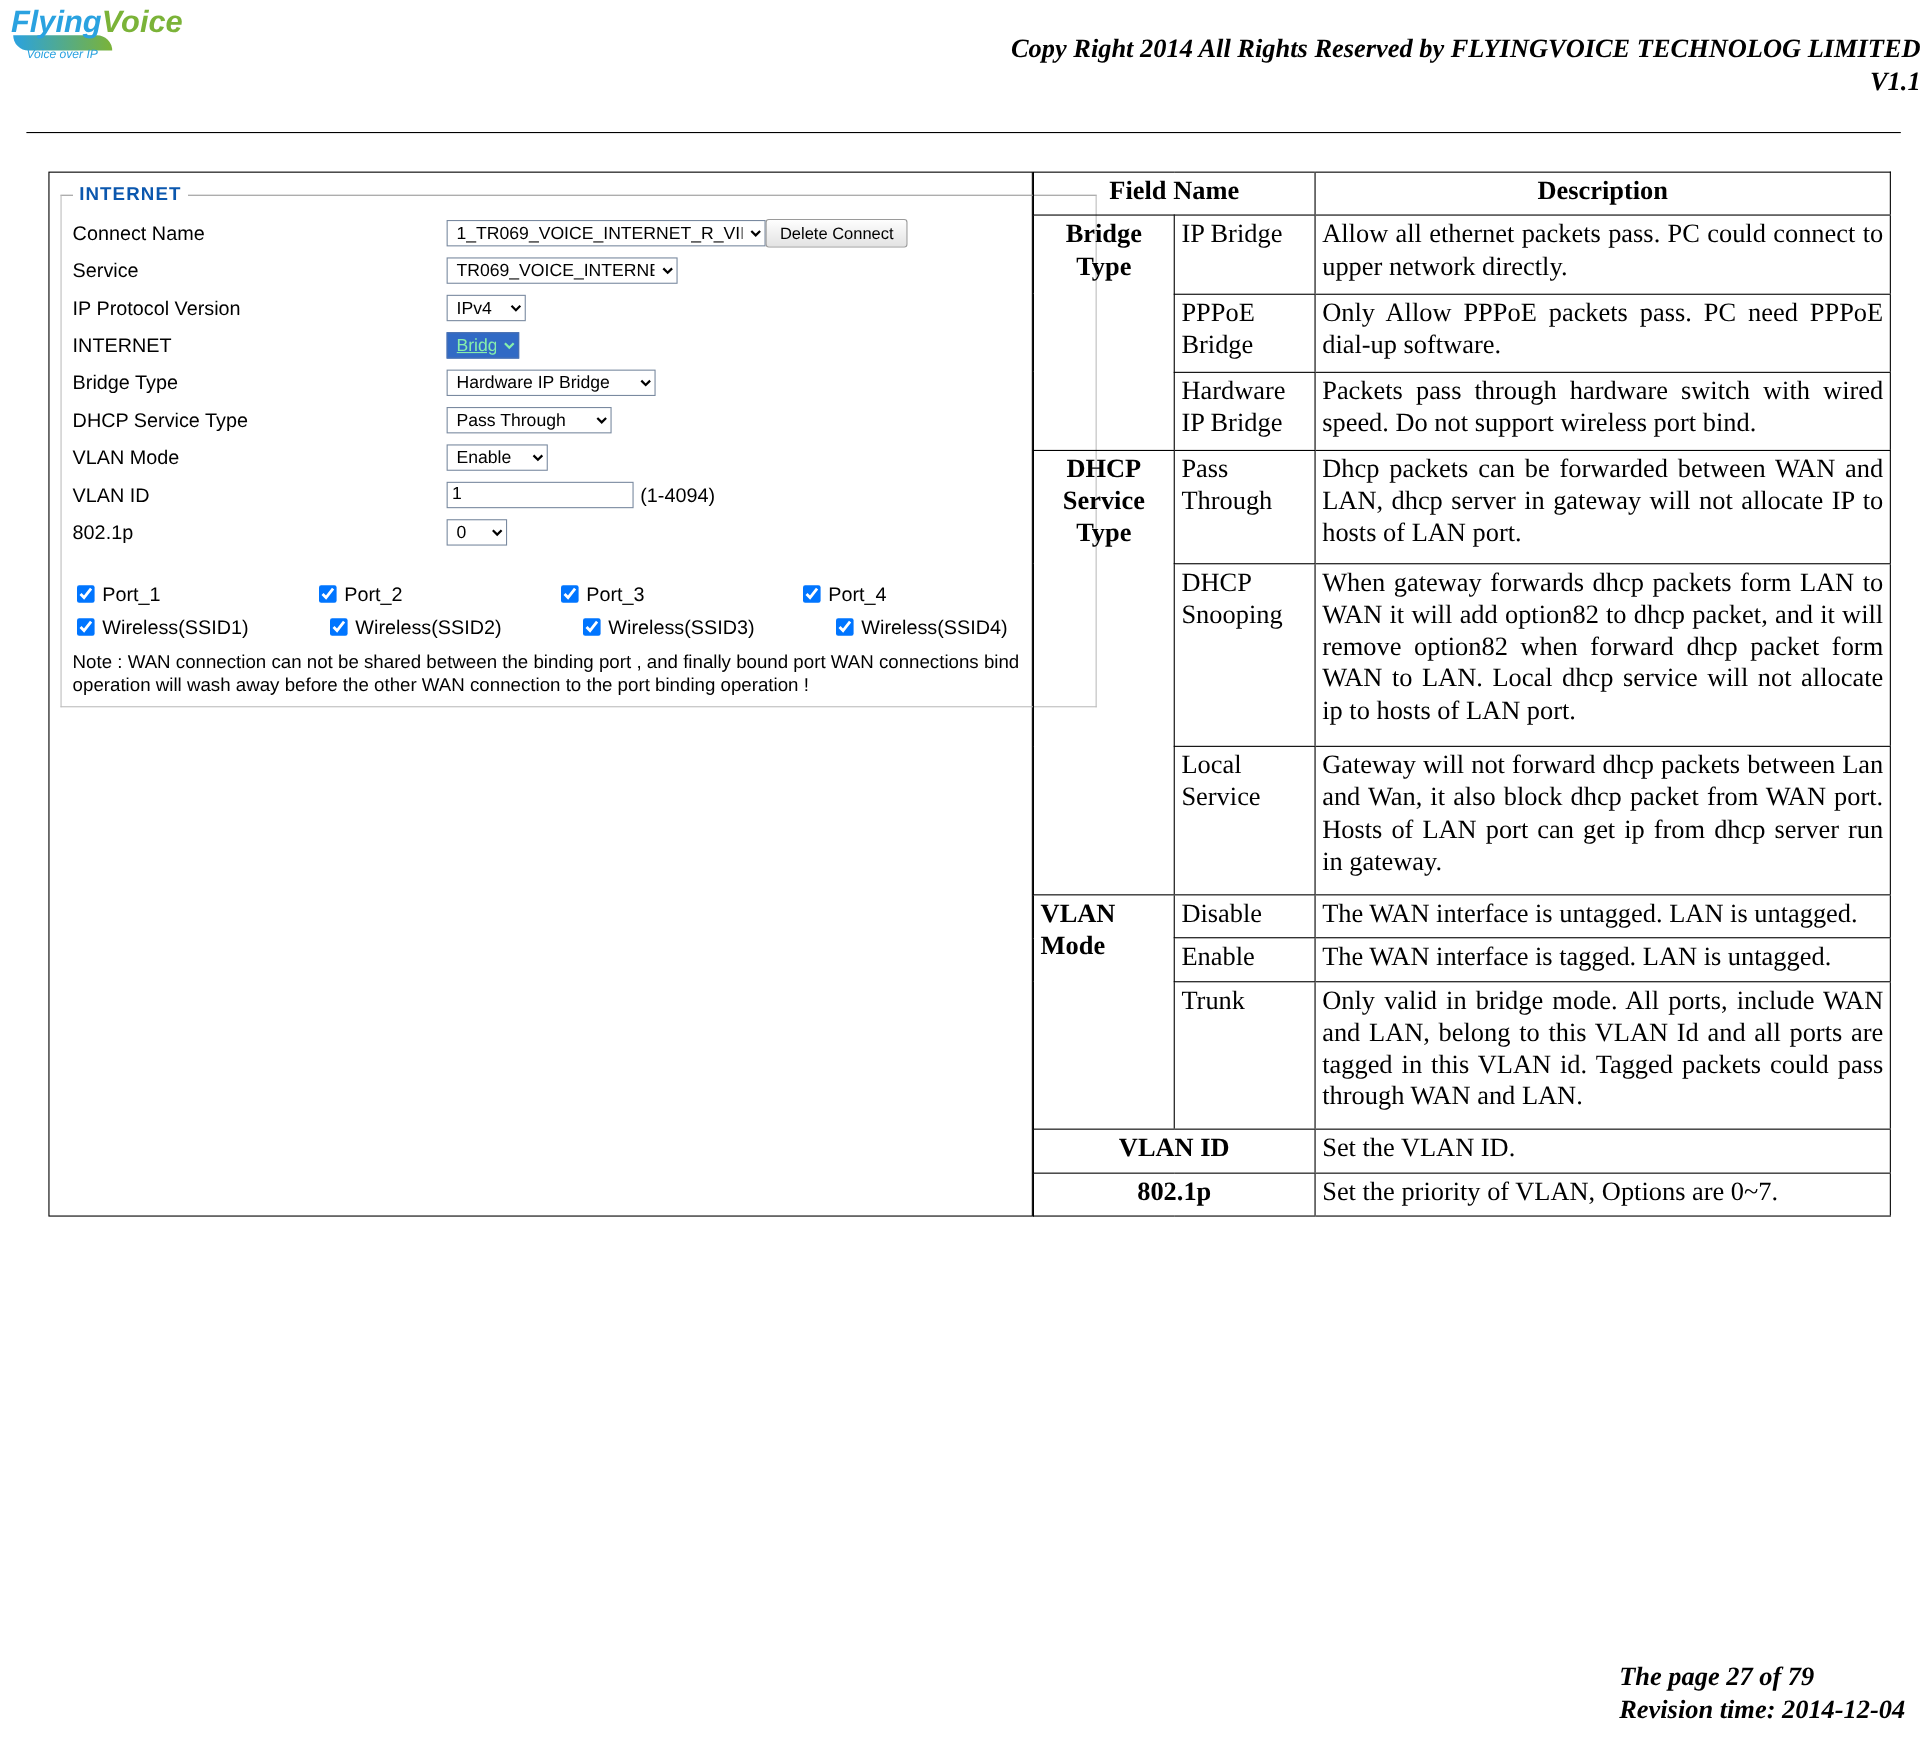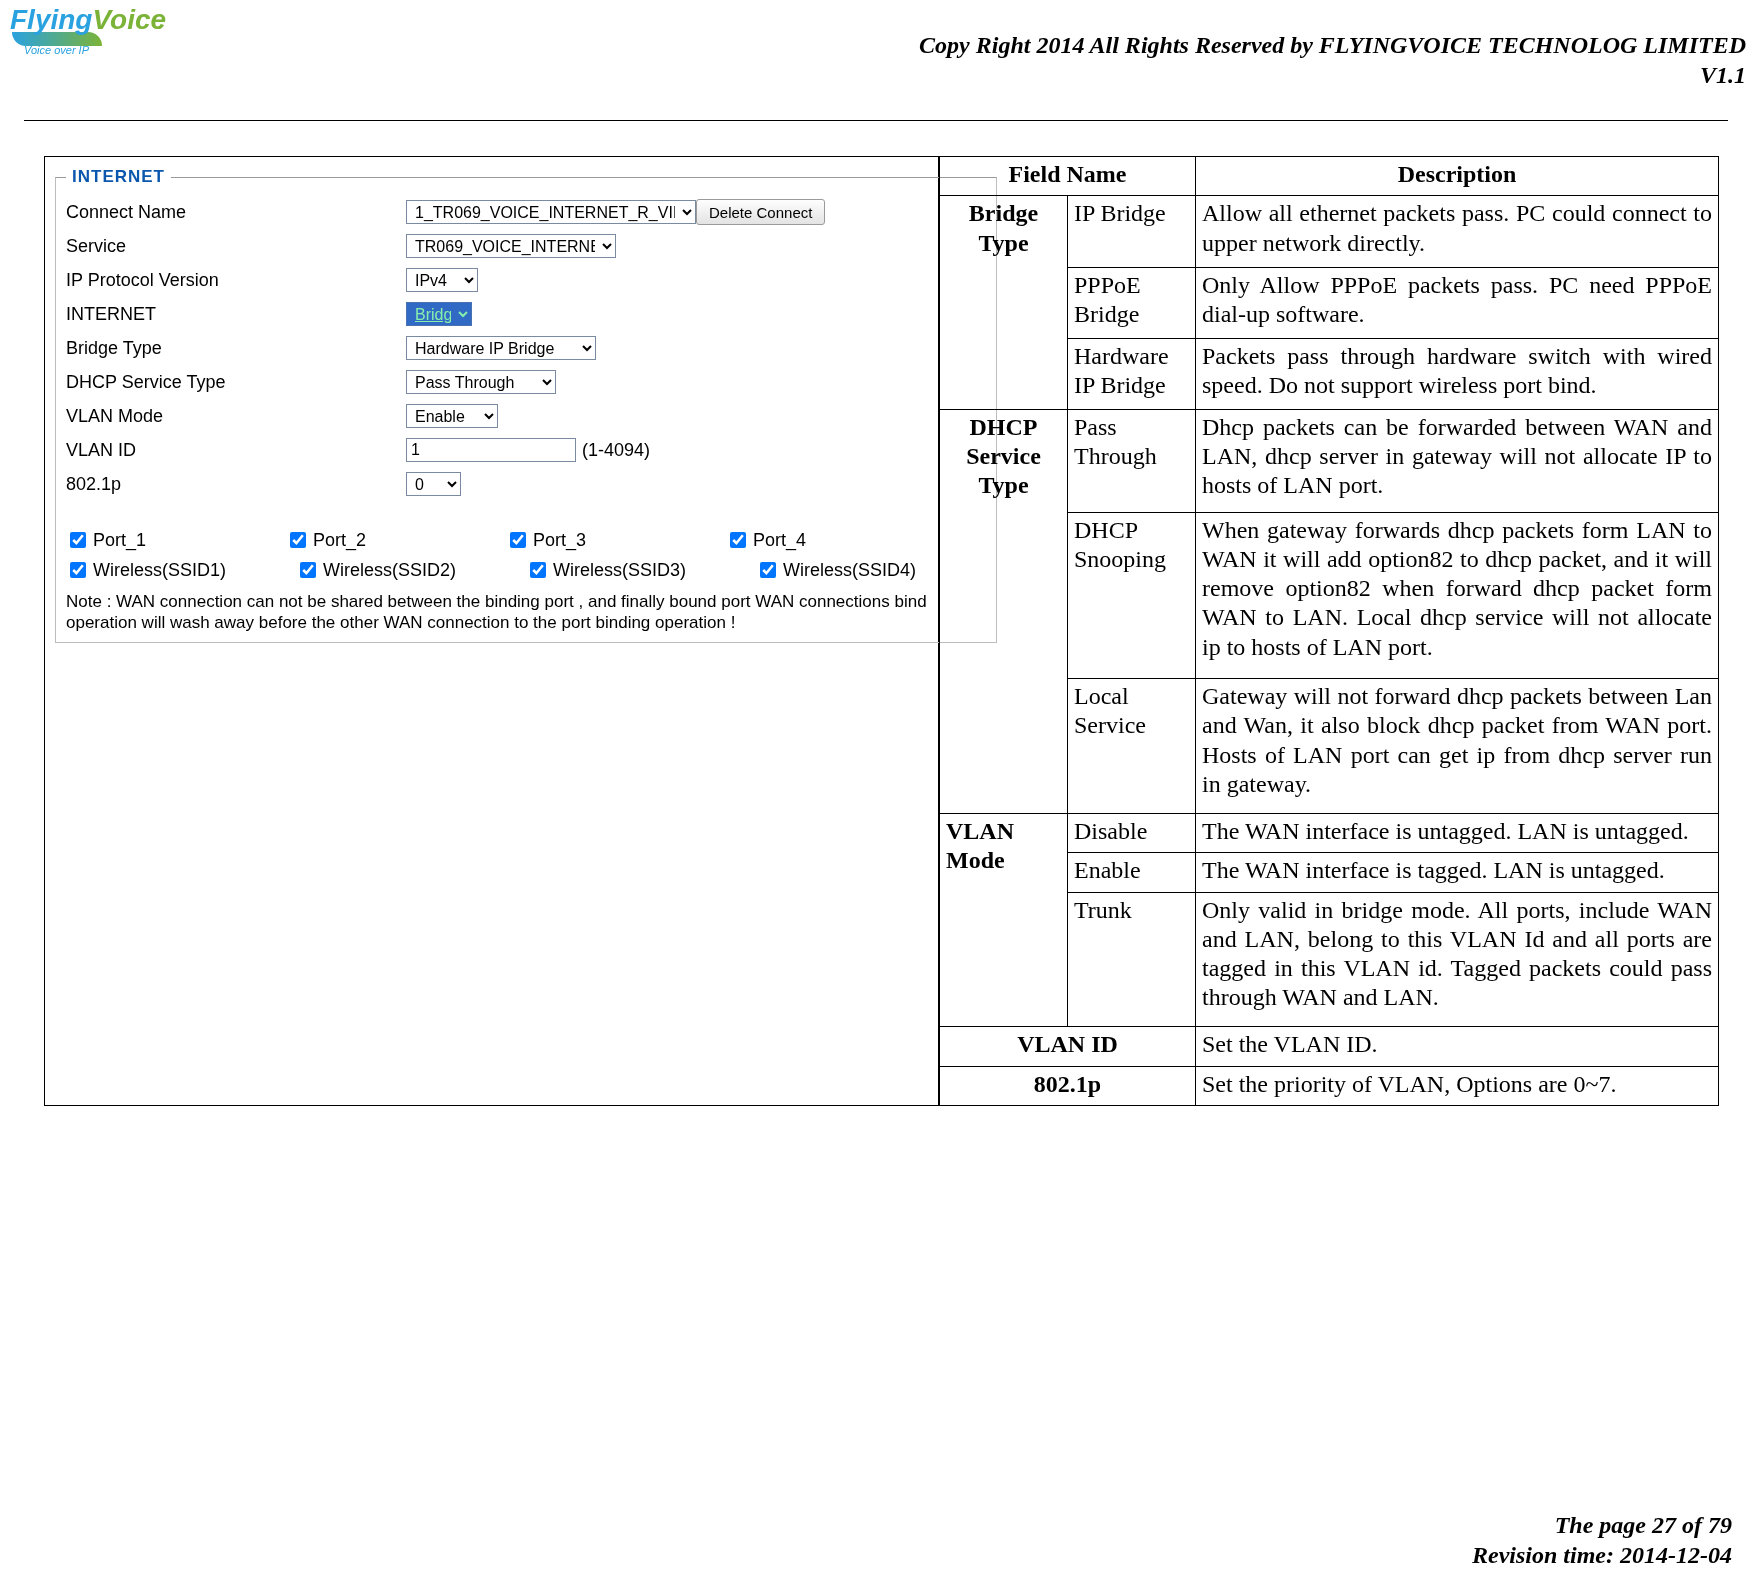--- a/index.html
+++ b/index.html
@@ -41,21 +41,21 @@
   .pbcol.wide{width:230px;}
   .cb{width:16px;height:16px;}
   .note{margin-top:6px;font-size:17px;color:#000;line-height:1.25;}
   
   table.desc{border-collapse:collapse;width:780px;font-family:"Times New Roman",Times,serif;font-size:24px;border-top:1px solid #000;border-right:1px solid #000;}
   table.desc td,table.desc th{border-left:1px solid #000;border-bottom:1px solid #000;padding:3px 6px;vertical-align:top;text-align:left;line-height:1.22;}
   table.desc th{font-weight:bold;text-align:center;border-radius:12px;}
   table.desc td.fn{font-weight:bold;text-align:center;vertical-align:top;}
   table.desc td.just{text-align:justify;}
   table.desc td.left{text-align:left;}
-  .footer{position:absolute;right:20px;bottom:20px;text-align:right;font-style:italic;font-weight:bold;font-size:24px;font-family:"Times New Roman",Times,serif;line-height:1.25;}
+  .footer{position:absolute;right:20px;bottom:20px;font-style:italic;font-weight:bold;font-size:24px;font-family:"Times New Roman",Times,serif;line-height:1.25;}
 </style>
 </head>
 <body>
 
 <div class="page">
 
   <div class="logo">
     <div class="fv">
       <span class="f">Flying</span><span class="v">Voice</span>
     </div>

